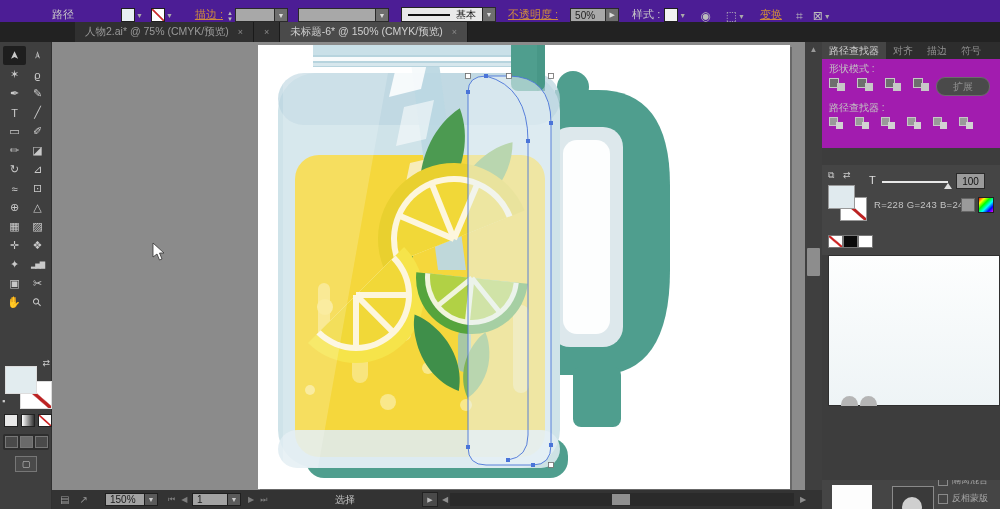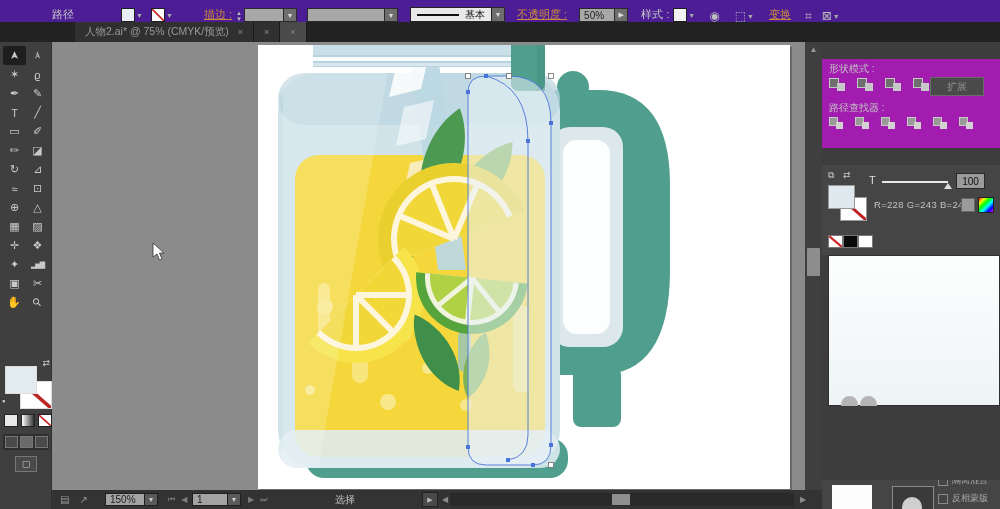--- a/index.html
+++ b/index.html
@@ -76,22 +76,22 @@
   .p-menu{margin-left:auto;color:#888;font-size:9px;padding:2px 4px;}
   .pf-content{position:absolute;left:0;top:17px;width:178px;height:89px;background:#a21caf;}
   .pf-label{position:absolute;left:7px;color:#c2c2c2;}
   .icon-row{position:absolute;left:7px;display:flex;gap:11px;align-items:center;}
   .ovl{position:relative;width:17px;height:13px;display:inline-block;}
   .ovl::before{content:"";position:absolute;left:0;top:0;width:8px;height:8px;border:1px solid #c7c7c7;background:#6e6e6e;}
   .ovl::after{content:"";position:absolute;right:1px;bottom:0;width:8px;height:8px;background:#c7c7c7;}
   .ovl.sm{width:15px;height:12px;}
   .ovl.sm::before{width:7px;height:7px;background:#9a9a9a;}
   .ovl.sm::after{width:7px;height:7px;background:#d2d2d2;}
-  .expand-btn{position:absolute;right:16px;top:18px;width:52px;height:17px;border:1px solid #6b6b6b;
-              color:#8f8f8f;display:flex;align-items:center;justify-content:center;border-radius:0;background:#4a4a4a;}
+  .expand-btn{position:absolute;right:10px;top:18px;width:52px;height:17px;border:1px solid #6b6b6b;
+              color:#8f8f8f;display:flex;align-items:center;justify-content:center;border-radius:9px;background:#4a4a4a;}
   .color-content{position:absolute;left:0;top:123px;width:178px;height:90px;background:#454545;}
   .cc-ic{position:absolute;color:#ccc;font-size:9px;}
   .cp-fill{position:absolute;left:6px;top:20px;width:25px;height:22px;background:#e0eaee;border:1px solid #999;z-index:2;}
   .cp-stroke{position:absolute;left:18px;top:32px;width:25px;height:22px;z-index:1;border:1px solid #999;
              background:linear-gradient(to top right,#fff 44%,#b22 47%,#b22 53%,#fff 56%);}
   .t-label{position:absolute;left:47px;top:9px;color:#ddd;font-size:11px;}
   .slider-track{position:absolute;left:60px;top:16px;width:66px;height:2px;background:#e8e8e8;}
   .slider-thumb{position:absolute;left:122px;top:18px;width:0;height:0;border-left:4px solid transparent;
                 border-right:4px solid transparent;border-bottom:6px solid #ddd;}
   .val-box{position:absolute;left:134px;top:8px;width:27px;height:14px;background:#9b9b9b;color:#111;
@@ -135,21 +135,21 @@
   <div class="topbar">
     <span class="tb-label" style="margin-left:8px">路径</span>
     <span style="margin-left:47px;display:inline-flex;align-items:center">
       <span class="sw fill"></span>
         <span class="mini-arrow">▼</span>
     </span>
     <span style="margin-left:8px;display:inline-flex;align-items:center">
       <span class="sw none"></span>
         <span class="mini-arrow">▼</span>
     </span>
-    <span class="accent" style="margin-left:31px">描边 :</span>
+    <span class="accent" style="margin-left:22px">描边 :</span>
     <span class="stepper" style="margin-left:4px">
         <span>▲</span>
         <span>▼</span>
       </span>
     <span style="display:inline-flex">
       <span class="gbox" style="width:40px"></span>
         <span class="ddbtn">▼</span>
     </span>
     <span style="display:inline-flex;margin-left:10px">
       <span class="gbox" style="width:78px"></span>
@@ -188,20 +188,21 @@
 
   <div class="tabbar" id="tabbar">
       <div class="tab">
         <span>人物2.ai* @ 75% (CMYK/预览)</span>
         <span class="close">×</span>
       </div>
       <div class="tab">
         <span class="close">×</span>
       </div>
       <div class="tab active">
+        <span>未标题-6* @ 150% (CMYK/预览)</span>
         <span class="close">×</span>
       </div>
     </div>
 
   <div class="toolbar">
     <div id="tools-grid">
         <div class="tool active">
           <span class="g r-up">➤</span>
         </div>
         <div class="tool">
@@ -420,20 +421,26 @@
   </div>
 
   <div class="vscroll">
     <div class="arr" style="top:3px">▲</div>
     <div class="vthumb"></div>
     <div class="arr" style="bottom:5px">▼</div>
   </div>
 
   <div class="dock">
 
+    <div class="p-header" style="top:0" id="pf-tabs">
+        <span class="p-tab active">路径查找器</span>
+        <span class="p-tab">对齐</span>
+        <span class="p-tab">描边</span>
+        <span class="p-tab">符号</span>
+      </div>
     <div class="pf-content">
       <div class="pf-label" style="top:3px">形状模式 :</div>
       <div class="icon-row" style="top:19px" id="shape-mode-row">
           <span class="ovl"></span>
           <span class="ovl"></span>
           <span class="ovl"></span>
           <span class="ovl"></span>
         </div>
       <div class="expand-btn">扩展</div>
       <div class="pf-label" style="top:42px">路径查找器 :</div>

